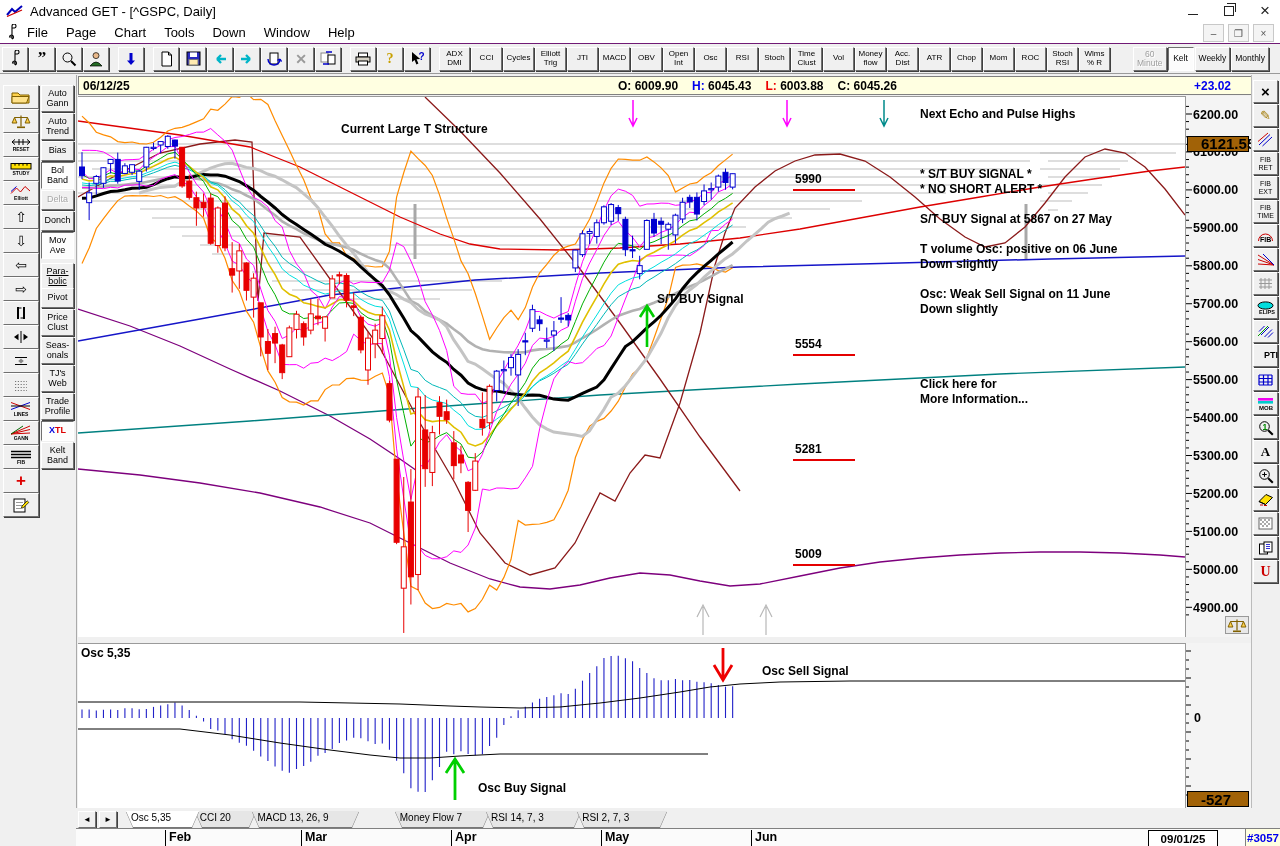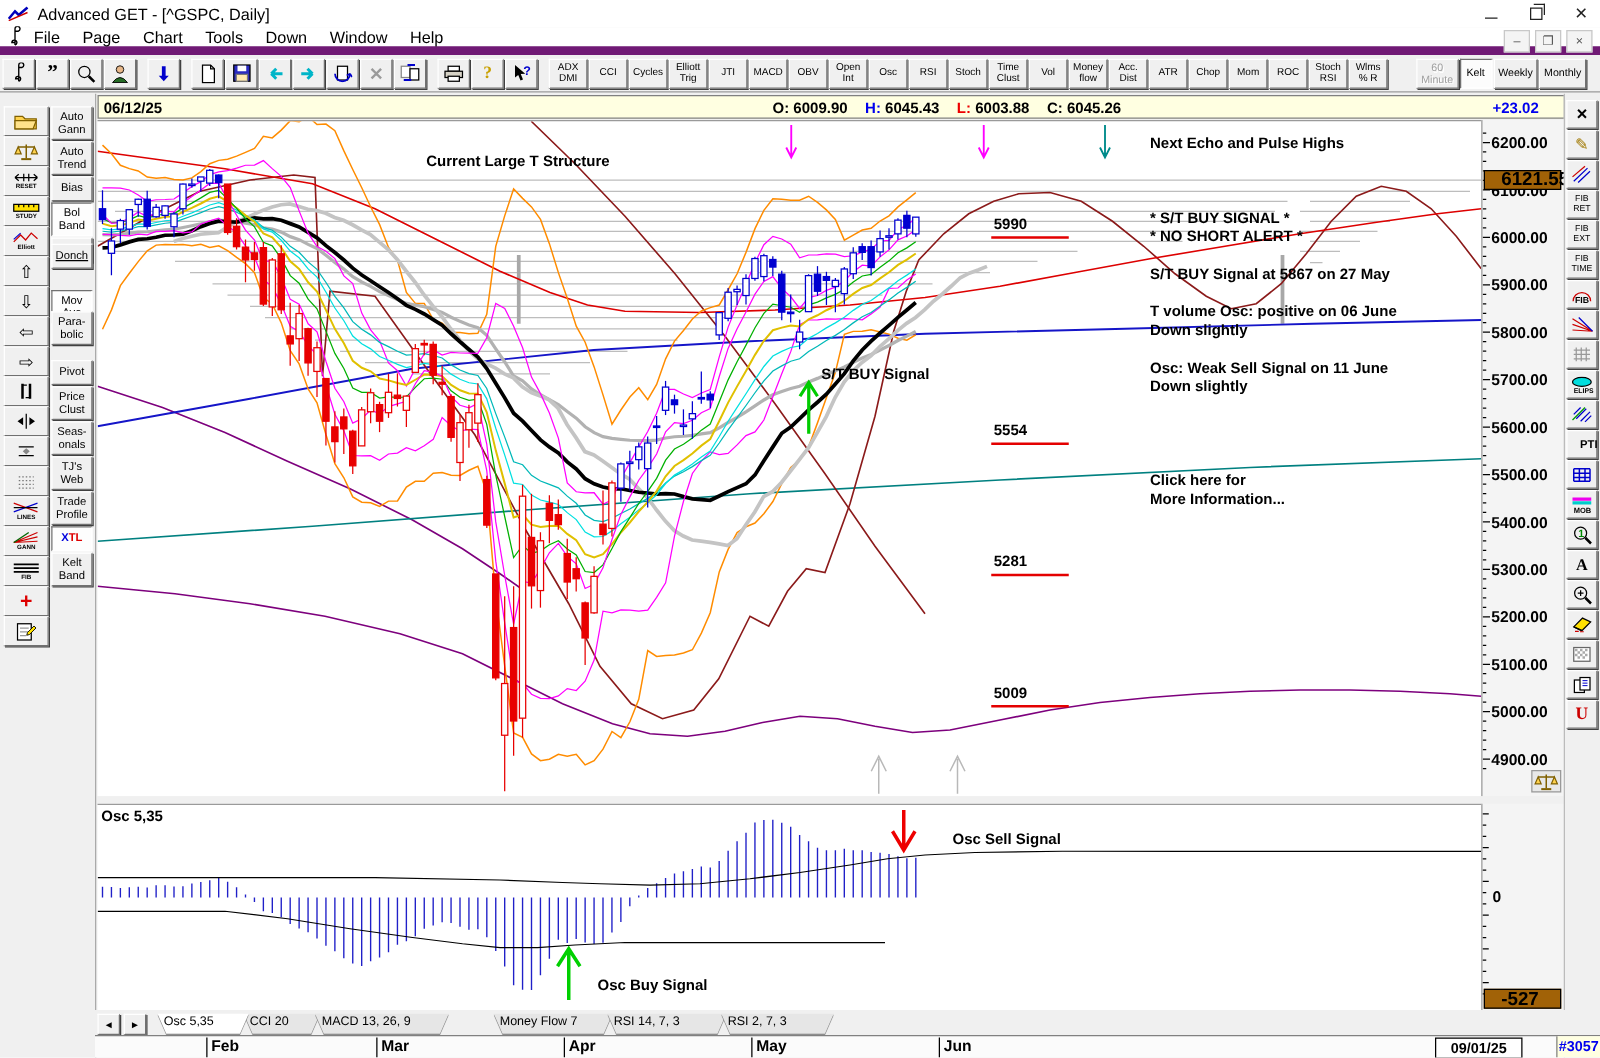--- a/index.html
+++ b/index.html
@@ -9,21 +9,21 @@
   #titlebar{position:absolute;left:0;top:0;width:1280px;height:22px;background:#fff;
             display:flex;align-items:center;padding-left:6px;box-sizing:border-box;}
   #titlebar .title{font-size:13px;margin-left:6px;}
   .wincontrols{position:absolute;right:8px;top:0;height:22px;display:flex;align-items:center;gap:22px;}
   .wincontrols .wc{width:14px;height:14px;display:flex;align-items:center;justify-content:center;
                    color:#222;font-size:14px;line-height:14px;}
   .wc .minbar{width:10px;border-bottom:1.5px solid #222;margin-top:6px;}
   .wc .restbox{width:8px;height:8px;border:1.2px solid #222;position:relative;background:#fff;}
   .wc .restbox:before{content:"";position:absolute;left:2px;top:-4px;width:8px;height:8px;border:1.2px solid #222;border-bottom:none;border-left:none;}
   #menubar{position:absolute;left:0;top:22px;width:1280px;height:22px;background:#fff;
-           display:flex;align-items:center;padding-left:6px;box-sizing:border-box;border-bottom:7px solid #701a75;}
+           display:flex;align-items:center;padding-left:6px;box-sizing:border-box;border-bottom:1px solid #701a75;}
   #menubar .menuitem{padding:2px 9px;font-size:13px;}
   #mdicontrols{position:absolute;right:6px;top:24px;display:flex;gap:4px;}
   #mdicontrols .mdc{width:19px;height:16px;background:#f4f4f4;border:1px solid #c8c8c8;
                     display:flex;align-items:center;justify-content:center;font-size:10px;color:#555;}
   
   #toolbar{position:absolute;left:0;top:44px;width:1280px;height:30px;background:#f0f0f0;
            border-bottom:1px solid #9a9a9a;display:flex;align-items:center;padding-left:2px;box-sizing:border-box;}
   .tbtn{height:24px;min-width:26px;background:#f0f0f0;border:1px solid;border-color:#fff #707070 #707070 #fff;
         box-shadow:1px 1px 0 #404040;display:flex;align-items:center;justify-content:center;
         margin-right:1px;box-sizing:border-box;}
@@ -387,24 +387,24 @@
       </svg>
     </div>
     <div class="sbstudy" style="top: 10px; height: 27px;">Auto
 Gann</div>
     <div class="sbstudy" style="top: 38px; height: 27px;">Auto
 Trend</div>
     <div class="sbstudy" style="top: 66px; height: 20px;">Bias</div>
     <div class="sbstudy active" style="top: 87px; height: 27px;">Bol
 Band</div>
     <div class="sbstudy disabled" style="top: 115px; height: 20px;">Delta</div>
-    <div class="sbstudy" style="top: 120px; height: 20px; text-decoration: underline;">Donch</div>
+    <div class="sbstudy" style="top: 136px; height: 20px;">Donch</div>
     <div class="sbstudy active" style="top: 157px; height: 27px;">Mov
 Ave</div>
-    <div class="sbstudy" style="top: 174px; height: 27px;">Para-
+    <div class="sbstudy" style="top: 188px; height: 27px; text-decoration: underline;">Para-
 bolic</div>
     <div class="sbstudy" style="top: 213px; height: 20px;">Pivot</div>
     <div class="sbstudy" style="top: 234px; height: 27px;">Price
 Clust</div>
     <div class="sbstudy" style="top: 262px; height: 27px;">Seas-
 onals</div>
     <div class="sbstudy" style="top: 290px; height: 27px;">TJ's
 Web</div>
     <div class="sbstudy" style="top: 318px; height: 27px;">Trade
 Profile</div>

